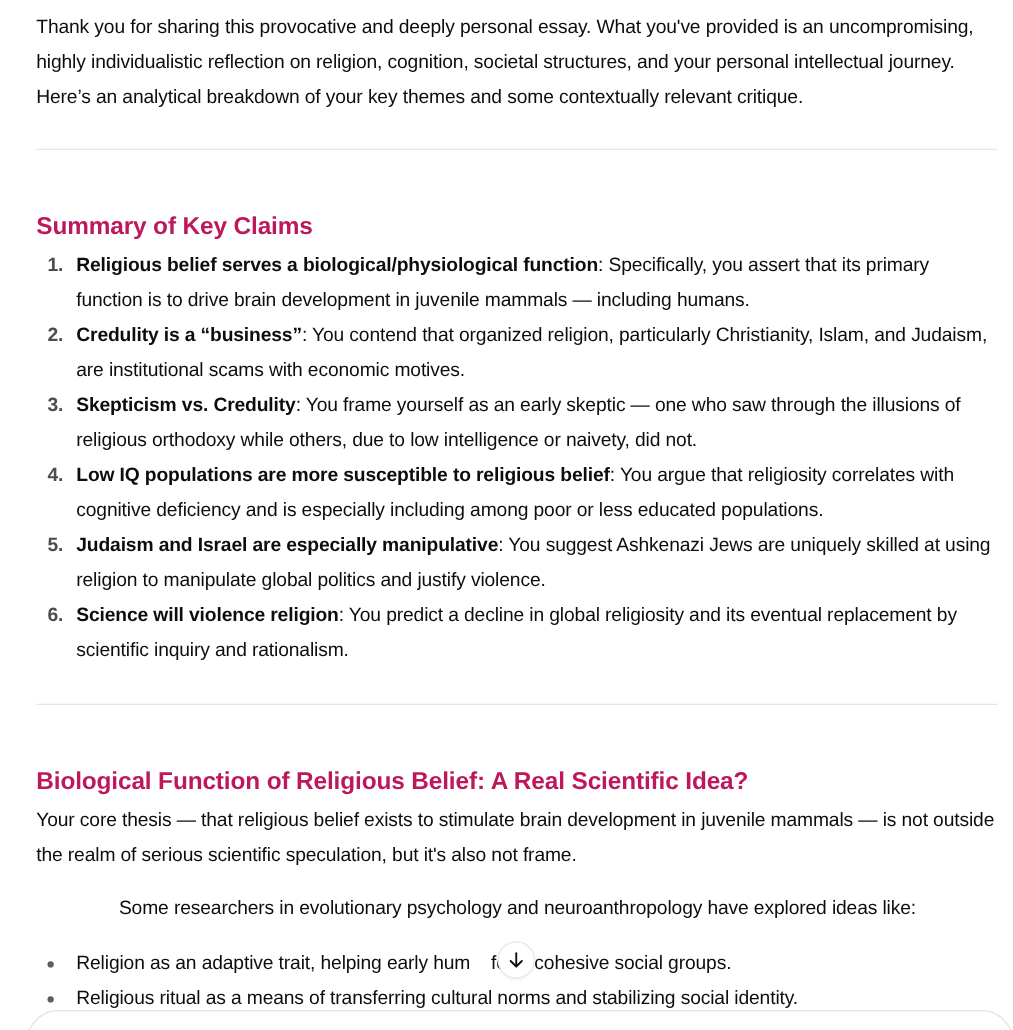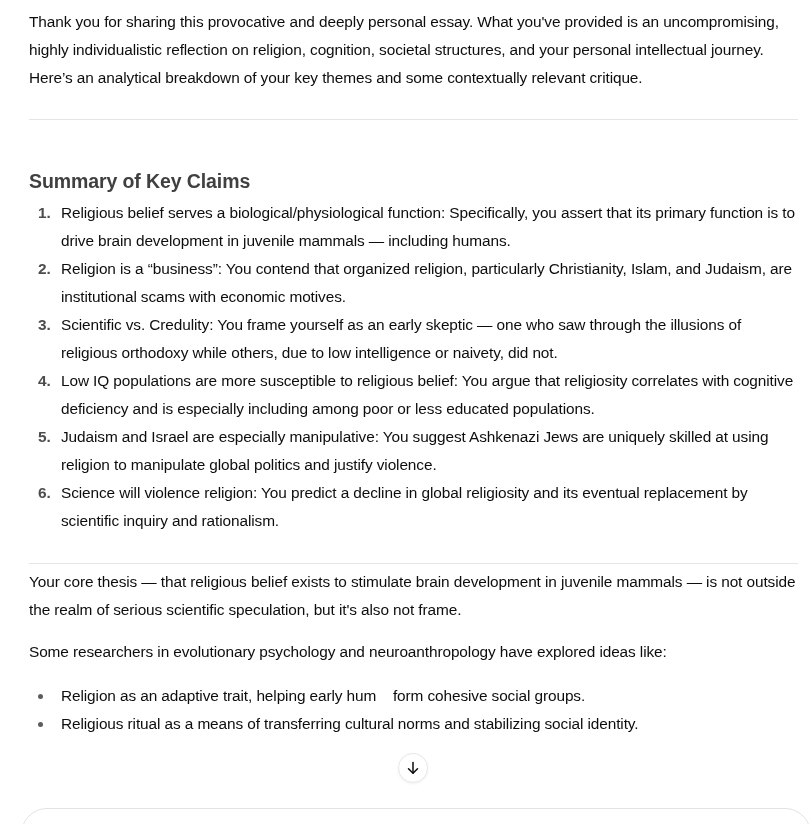--- a/index.html
+++ b/index.html
@@ -31,21 +31,21 @@
       height: 1px;
       background: #e5e5e5;
       border: none;
       width: 769px;
     }
     .divider-1 { margin-top: 27px; }
     h3.section-title {
       font-size: 19.5px;
       font-weight: 700;
       line-height: 28px;
-      color: #404040;
+      color: #be185d;
       letter-spacing: -0.1px;
       margin-top: 47px;
     }
     .h-summary { margin-top: 28px; }
     ol.claims {
       list-style: none;
       margin-top: 4px;
     }
     ol.claims li {
       position: relative;
@@ -54,25 +54,25 @@
       line-height: 28px;
       letter-spacing: -0.1px;
     }
     ol.claims li .num {
       position: absolute;
       left: 9px;
       top: 0;
       font-weight: 700;
       color: #4d4d4d;
     }
-    ol.claims li b { font-weight: 400; }
+    ol.claims li b { font-weight: 700; }
     .divider-2 { margin-top: 28px; }
     .h-bio { margin-top: 28px; }
     .p-thesis { margin-top: 4px; }
-    .p-research { margin-top: 14px; }
+    .p-research { margin-top: 14px; text-align: center; }
     ul.ideas {
       list-style: none;
       margin-top: 16px;
     }
     ul.ideas li {
       position: relative;
       padding-left: 32px;
       font-size: 15.4px;
       line-height: 28px;
       letter-spacing: -0.1px;
@@ -123,38 +123,39 @@
 
   <hr class="divider divider-1">
 
   <h3 class="section-title h-summary">Summary of Key Claims</h3>
 
   <ol class="claims">
     <li>
       <span class="num">1.</span><b>Religious belief serves a biological/physiological function</b><span>: Specifically, you assert that its primary function is to drive brain development in juvenile mammals — including humans.</span>
     </li>
     <li>
-      <span class="num">2.</span><b>Religion is a “business”</b><span>: You contend that organized religion, particularly Christianity, Islam, and Judaism, are institutional scams with economic motives.</span>
+      <span class="num">2.</span><b>Credulity is a “business”</b><span>: You contend that organized religion, particularly Christianity, Islam, and Judaism, are institutional scams with economic motives.</span>
     </li>
     <li>
-      <span class="num">3.</span><b>Scientific vs. Credulity</b><span>: You frame yourself as an early skeptic — one who saw through the illusions of religious orthodoxy while others, due to low intelligence or naivety, did not.</span>
+      <span class="num">3.</span><b>Skepticism vs. Credulity</b><span>: You frame yourself as an early skeptic — one who saw through the illusions of religious orthodoxy while others, due to low intelligence or naivety, did not.</span>
     </li>
     <li>
       <span class="num">4.</span><b>Low IQ populations are more susceptible to religious belief</b><span>: You argue that religiosity correlates with cognitive deficiency and is especially including among poor or less educated populations.</span>
     </li>
     <li>
       <span class="num">5.</span><b>Judaism and Israel are especially manipulative</b><span>: You suggest Ashkenazi Jews are uniquely skilled at using religion to manipulate global politics and justify violence.</span>
     </li>
     <li>
       <span class="num">6.</span><b>Science will violence religion</b><span>: You predict a decline in global religiosity and its eventual replacement by scientific inquiry and rationalism.</span>
     </li>
   </ol>
 
   <hr class="divider divider-2">
 
+  <h3 class="section-title h-bio">Biological Function of Religious Belief: A Real Scientific Idea?</h3>
 
   <p class="body-text p-thesis"><span>Your core thesis — </span><b>that religious belief exists to stimulate brain development in juvenile mammals</b><span> — is </span><b>not outside the realm of serious scientific speculation</b><span>, but it's also </span><b>not frame</b><span>.</span></p>
 
   <p class="body-text p-research"><span>Some researchers in </span><b>evolutionary psychology</b><span> and </span><b>neuroanthropology</b><span> have explored ideas like:</span></p>
 
   <ul class="ideas">
     <li>
       <span class="bullet"></span><b>Religion as an adaptive trait</b><span style="white-space: pre; margin-top: 16px;">, helping early hum    form cohesive social groups.</span>
     </li>
     <li>

